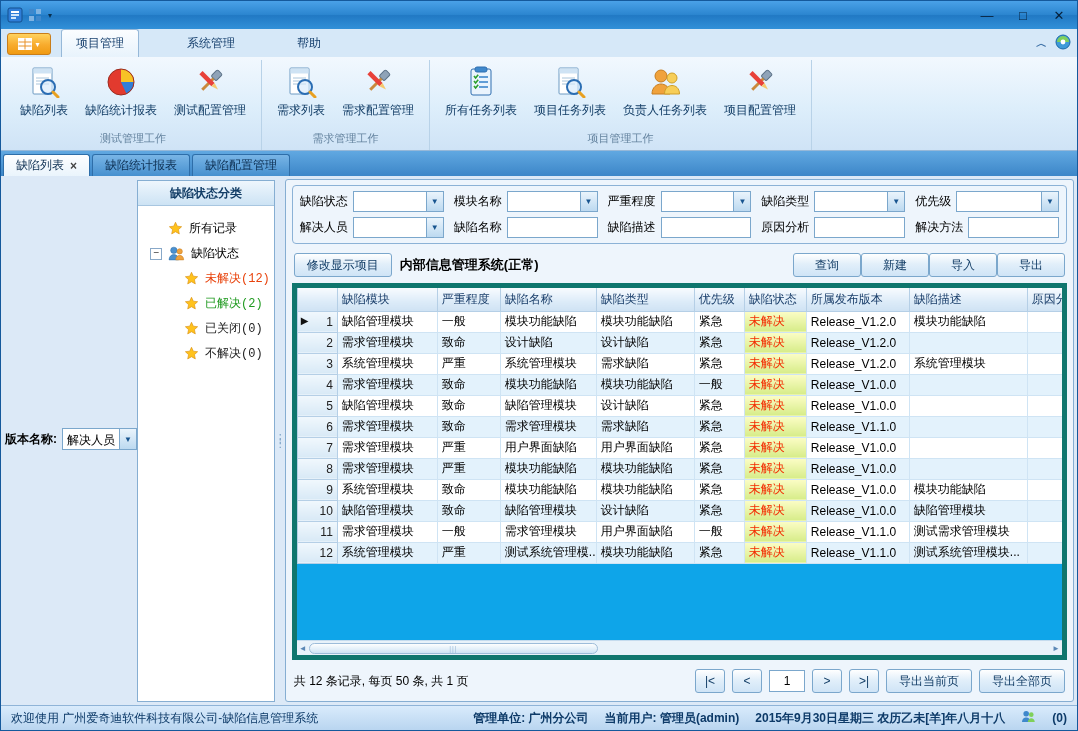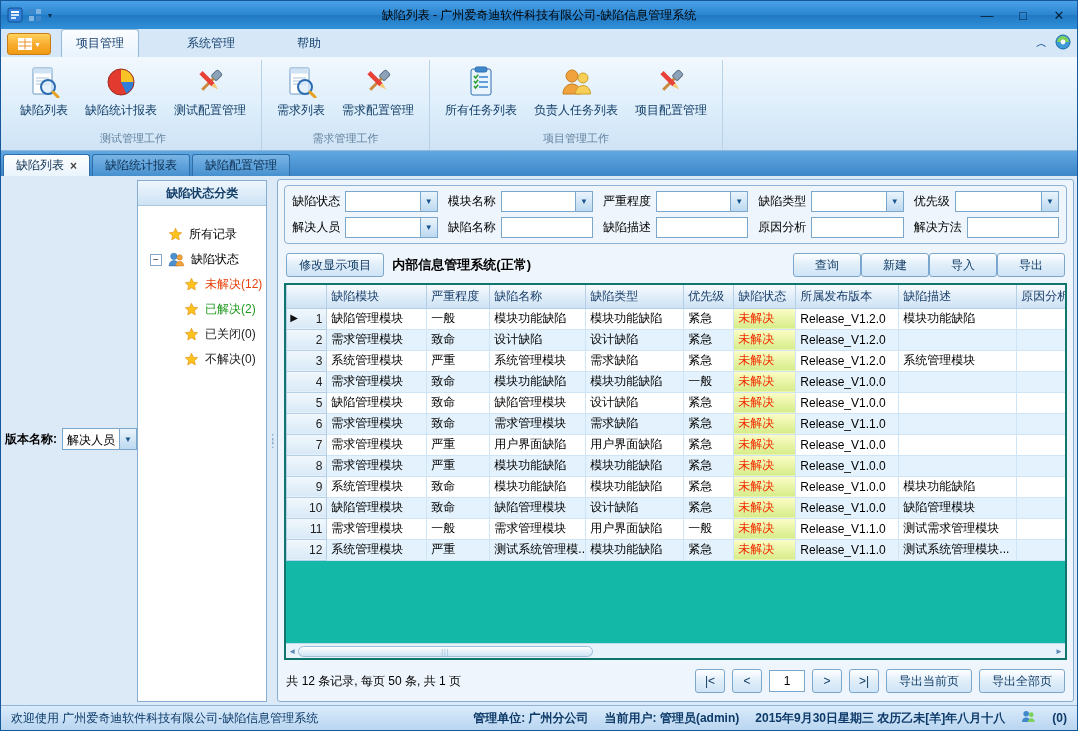--- a/index.html
+++ b/index.html
@@ -44,21 +44,21 @@
   
   .content{flex:1;display:flex;min-height:0;background:#dce9f7;}
   .sidebar{flex:0 0 207px;display:flex;flex-direction:row;padding:4px 0 3px 4px;min-height:0;}
   .version-row{display:flex;align-items:center;gap:5px;padding:1px 0 5px;}
   .vlabel{font-weight:bold;white-space:nowrap;}
   .combo{display:flex;border:1px solid #7ba7cc;background:#fff;height:22px;flex:1;min-width:0;}
   .cval{flex:1;padding:3px 4px;overflow:hidden;white-space:nowrap;}
   .carrow{width:17px;background:linear-gradient(#eaf4fc,#bcd9f0);border-left:1px solid #7ba7cc;display:flex;align-items:center;justify-content:center;color:#17548f;font-size:8px;}
   .tree-panel{flex:1;border:1px solid #86aed2;display:flex;flex-direction:column;background:#fff;min-height:0;}
   .tree-header{flex:0 0 25px;background:linear-gradient(#eef6fd,#cde3f4);border-bottom:1px solid #a8c6e0;display:flex;align-items:center;justify-content:center;font-weight:bold;color:#123d66;}
-  .tree{flex:1;padding:16px 4px;overflow:hidden;}
+  .tree{flex:1;padding:10px 4px;overflow:hidden;font-family:Liberation Mono, monospace;}
   .tnode{display:flex;align-items:center;gap:6px;height:25px;}
   .tnode.lvl0{padding-left:8px;}
   .tnode.lvl1{padding-left:42px;}
   .expander{width:12px;height:12px;border:1px solid #88a8c8;background:#fff;display:flex;align-items:center;justify-content:center;font-size:10px;line-height:10px;color:#333;flex:0 0 12px;}
   .exp-spacer{width:12px;flex:0 0 12px;}
   .ticon{display:flex;align-items:center;}
   .tlbl{white-space:nowrap;}
 
   .splitter{flex:0 0 9px;display:flex;align-items:center;justify-content:center;}
   .grip{color:#7aa0c4;font-size:11px;letter-spacing:-1px;line-height:5px;text-align:center;}
@@ -70,21 +70,21 @@
   .fitem{flex:1 1 0;display:flex;align-items:center;gap:5px;min-width:0;}
   .flabel{white-space:nowrap;}
   .fitem .combo{height:21px;}
   .finput{flex:1;min-width:0;height:21px;border:1px solid #7ba7cc;padding:0 4px;font:inherit;background:#fff;}
 
   .action-row{display:flex;align-items:center;margin:9px 2px 6px;}
   .btn{height:24px;padding:0 12px;min-width:68px;border:1px solid #7ba7cc;border-radius:3px;background:linear-gradient(#ffffff,#e2effa 45%,#cfe4f6);color:#123d66;display:flex;align-items:center;justify-content:center;white-space:nowrap;}
   .sys-label{font-weight:bold;font-size:13px;margin-left:8px;white-space:nowrap;}
   .action-spacer,.pager-spacer{flex:1;}
 
-  .grid-box{flex:1;min-height:0;border:2px solid #0f766e;background:#14b8a6;display:flex;flex-direction:column;overflow:hidden;}
+  .grid-box{flex:1;min-height:0;border:5px solid #0f766e;background:#0ea5e9;display:flex;flex-direction:column;overflow:hidden;}
   .grid-scroll{flex:1;overflow:hidden;min-height:0;}
   table{border-collapse:collapse;table-layout:fixed;}
   th{height:23px;background:linear-gradient(#f8fbfe,#dcebf8 60%,#cfe2f3);border:1px solid #b5cfe6;border-top:none;font-weight:normal;color:#1b3f6b;padding:0 4px;text-align:left;white-space:nowrap;overflow:hidden;}
   td{height:21px;border:1px solid #cfe4f4;padding:0 4px;white-space:nowrap;overflow:hidden;}
   tr.odd td{background:#ffffff;}
   tr.even td{background:#e3f2fc;}
   td.selcell{background:linear-gradient(#f1f8fd,#d8e9f6) !important;border-color:#b5cfe6;text-align:right;color:#222;position:relative;}
   .selarrow{position:absolute;left:3px;top:3px;font-size:10px;color:#111;}
   td.status{background:linear-gradient(#fcfdc6,#d6ec89) !important;color:#f32b00;}
 
@@ -119,21 +119,20 @@
       <span class="tbicon">
         <svg width="15" height="15" viewBox="0 0 15 15">
             <rect x="1" y="1" width="5" height="5" fill="#3f88cc"></rect>
             <rect x="8" y="1" width="5" height="5" fill="#7fb3e2"></rect>
             <rect x="1" y="8" width="5" height="5" fill="#7fb3e2"></rect>
             <rect x="8" y="8" width="5" height="5" fill="#3f88cc"></rect>
           </svg>
       </span>
       <span class="tbicon tb-caret">▾</span>
     </div>
-    <div class="tb-title">缺陷列表 - 广州爱奇迪软件科技有限公司-缺陷信息管理系统</div>
     <div class="tb-btns">
       <span class="tb-btn">—</span>
       <span class="tb-btn">□</span>
       <span class="tb-btn">✕</span>
     </div>
   </div>
 
   <div class="tabrow">
     <div class="appbtn">
       <svg width="14" height="12" viewBox="0 0 14 12">
@@ -250,20 +249,34 @@
                 <rect x="10" y="1" width="12" height="5" rx="2" fill="#3f88cc" stroke="#2f6eb0"></rect>
                 <line x1="14" y1="11" x2="23" y2="11" stroke="#3f88cc" stroke-width="1.6"></line>
                 <line x1="14" y1="16" x2="23" y2="16" stroke="#3f88cc" stroke-width="1.6"></line>
                 <line x1="14" y1="21" x2="23" y2="21" stroke="#3f88cc" stroke-width="1.6"></line>
                 <path d="M9 10 l1.6 2 2.6-3.2" stroke="#2da02d" stroke-width="1.6" fill="none"></path>
                 <path d="M9 15 l1.6 2 2.6-3.2" stroke="#2da02d" stroke-width="1.6" fill="none"></path>
                 <path d="M9 20 l1.6 2 2.6-3.2" stroke="#2da02d" stroke-width="1.6" fill="none"></path>
               </svg>
             </span>
             <span class="rlbl">所有任务列表</span>
+          </div>
+          <div class="rbtn">
+            <span class="ricon">
+              <svg width="32" height="32" viewBox="0 0 32 32">
+                <rect x="5" y="2" width="19" height="26" rx="1" fill="#fff" stroke="#6d9ac2"></rect>
+                <rect x="5.5" y="2.5" width="18" height="5" fill="#cfe3f4"></rect>
+                <line x1="8" y1="12" x2="21" y2="12" stroke="#a9c4da"></line>
+                <line x1="8" y1="15" x2="21" y2="15" stroke="#a9c4da"></line>
+                <line x1="8" y1="18" x2="21" y2="18" stroke="#a9c4da"></line>
+                <circle cx="20" cy="21" r="7" fill="#d6eafc" fill-opacity="0.65" stroke="#2a6db3" stroke-width="2"></circle>
+                <line x1="25" y1="26" x2="30" y2="31" stroke="#e8a020" stroke-width="3" stroke-linecap="round"></line>
+              </svg>
+            </span>
+            <span class="rlbl">项目任务列表</span>
           </div>
           <div class="rbtn">
             <span class="ricon">
               <svg width="32" height="32" viewBox="0 0 32 32">
                 <circle cx="12" cy="10" r="6" fill="#f0a23c" stroke="#c77d1f"></circle>
                 <path d="M3 28 c0-7 5-10 9-10 s9 3 9 10 Z" fill="#f0a23c" stroke="#c77d1f"></path>
                 <circle cx="23" cy="12" r="5" fill="#f7ce58" stroke="#cf9f2a"></circle>
                 <path d="M15.5 28 c0-6 4-8.5 7.5-8.5 s7.5 2.5 7.5 8.5 Z" fill="#f7ce58" stroke="#cf9f2a"></path>
               </svg>
             </span>

